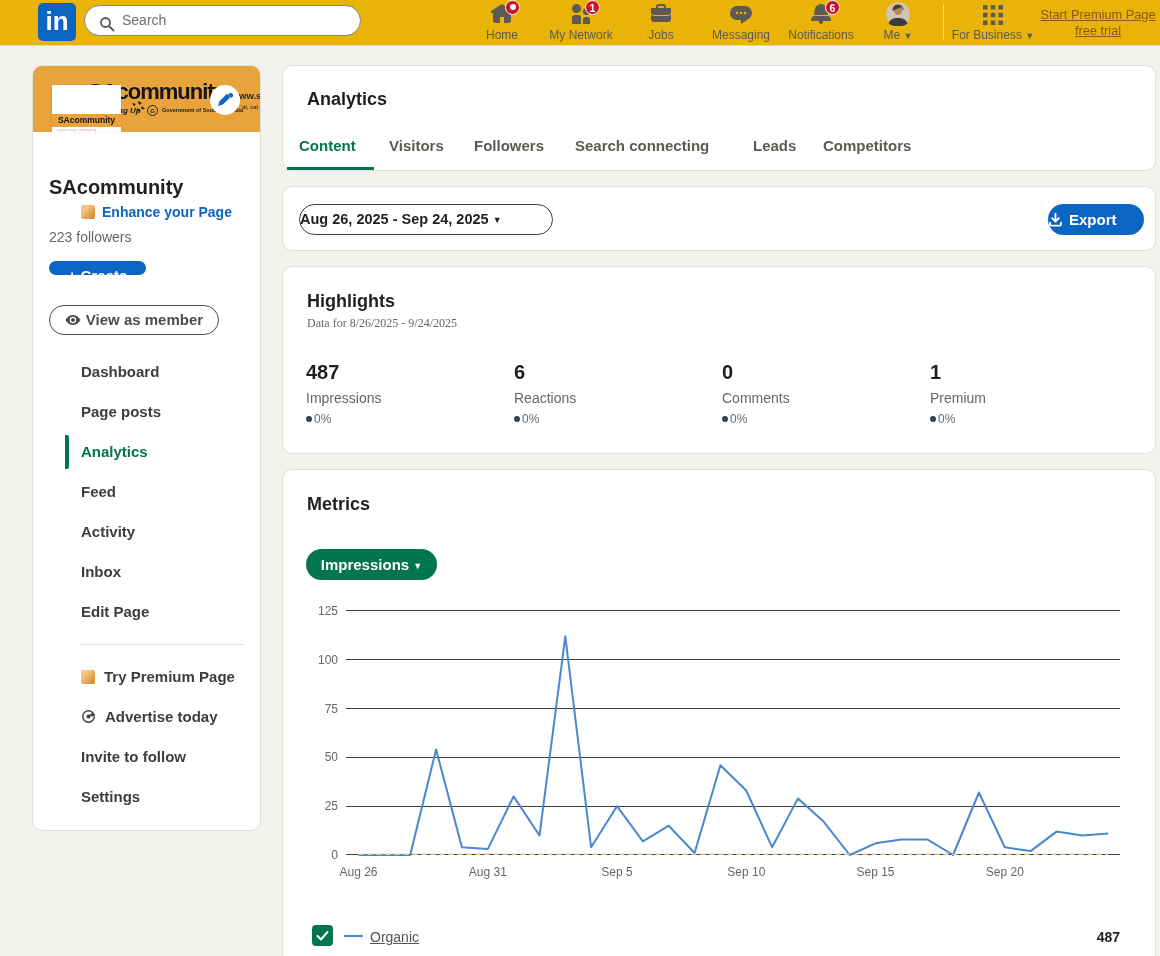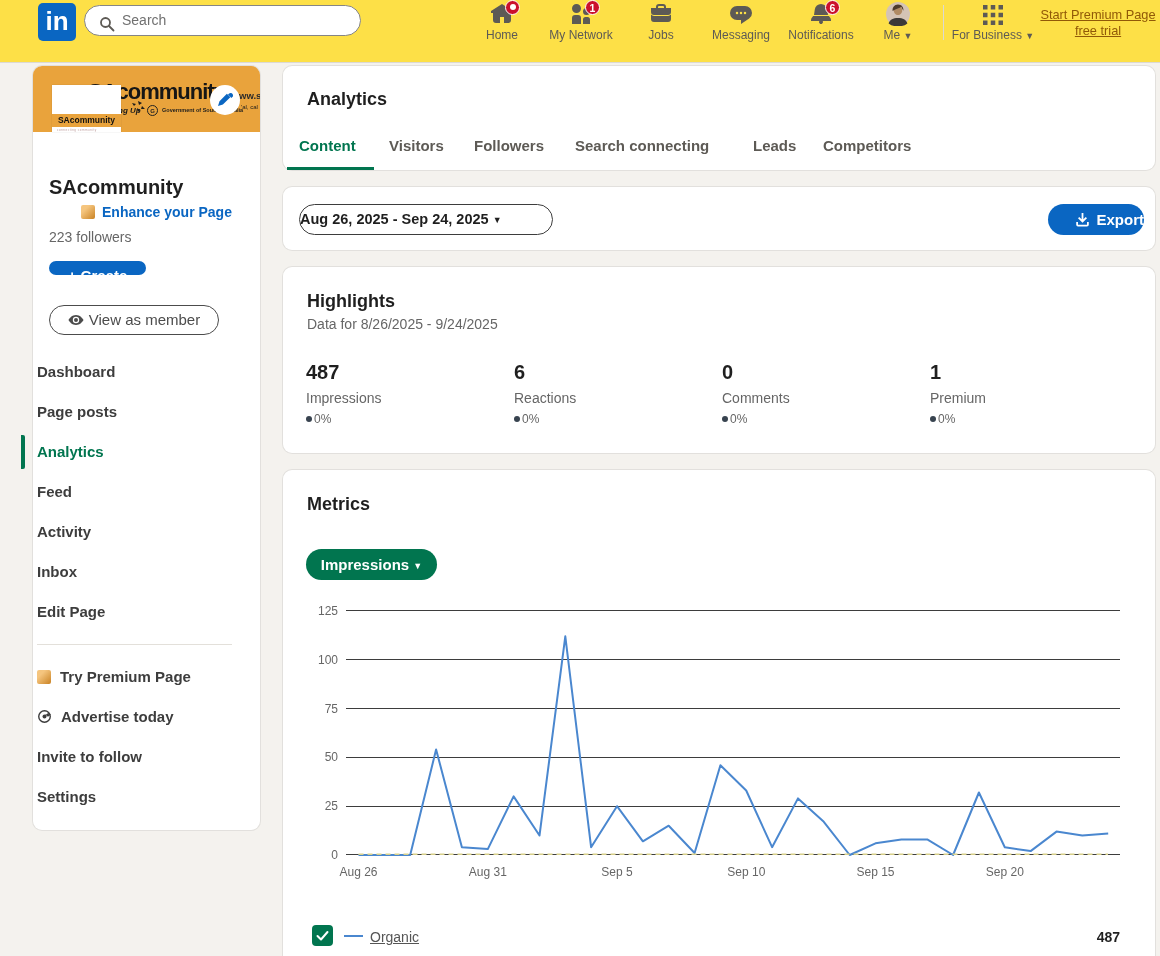--- a/index.html
+++ b/index.html
@@ -1,20 +1,20 @@
 <!DOCTYPE html>
 <html><head>
 <meta charset="utf-8">
 <style>
 * { margin:0; padding:0; box-sizing:border-box; }
 html,body { width:1160px; height:956px; overflow:hidden; }
 body { font-family:"Liberation Sans", sans-serif; background:#f4f2ee; position:relative; }
 
 
-#nav { position:absolute; top:0; left:0; width:1160px; height:63px; background:#fde047; border-bottom:1px solid #dcd9d3; z-index:10; }
+#nav { position:absolute; top:0; left:0; width:1160px; height:46px; background:#eab308; border-bottom:1px solid #dcd9d3; z-index:10; }
 #logo { position:absolute; left:38px; top:3px; width:38px; height:38px; background:#0a66c2; border-radius:5px; color:#fff; font-weight:bold; font-size:26px; text-align:center; line-height:36px; }
 #search { position:absolute; left:84px; top:5px; width:277px; height:31px; border:1px solid #858585; border-radius:16px; background:#fff; color:#707070; font-size:14px; line-height:29px; padding-left:37px; }
 #search .mag { position:absolute; left:14px; top:7px; }
 .navitem { position:absolute; top:2px; width:80px; text-align:center; color:#5d5a55; }
 .navitem .nlabel { font-size:12px; margin-top:2px; color:#5d5a55; }
 .navitem > svg { display:block; margin:0 auto; }
 .badge { position:absolute; background:#cb112c; color:#fff; border-radius:50%; font-size:10.5px; font-weight:bold; width:15px; height:15px; line-height:15px; text-align:center; border:1.5px solid #fff; }
 #vdiv { position:absolute; left:943px; top:5px; height:35px; width:1px; background:#dcd9d3; }
 #premlink { position:absolute; left:1037px; top:7px; width:122px; text-align:center; color:#915907; font-size:12.8px; line-height:16px; text-decoration:underline; white-space:nowrap; }
 
@@ -26,45 +26,45 @@
 
 #sq-logo { position:absolute; left:52px; top:85px; width:69px; height:47px; background:#fff; z-index:3; box-shadow:0 0 1px rgba(0,0,0,0.2); }
 #sq-logo .stripe { position:absolute; left:0; top:29px; width:69px; height:13px; background:#e9a33c; color:#111; font-size:8.5px; font-weight:bold; text-align:center; line-height:13px; }
 #sq-logo .micro { position:absolute; left:5px; top:43px; font-size:3px; color:#b99; letter-spacing:0.5px; }
 #pencil { position:absolute; left:210px; top:85px; width:30px; height:30px; background:#fff; border-radius:50%; z-index:4; }
 #cotitle { position:absolute; left:49px; top:176px; font-size:20px; font-weight:bold; color:#1f1f1f; z-index:3; }
 #enhance { position:absolute; left:49px; top:204px; font-size:14px; font-weight:bold; color:#0a66c2; z-index:3;padding-left:32px; }
 .gold { display:inline-block; width:14px; height:14px; border-radius:2px; background:linear-gradient(135deg,#f5c57e 30%,#c98223); vertical-align:-2px; margin-right:7px; }
 #followers { position:absolute; left:49px; top:229px; font-size:14px; color:#666; z-index:3; }
 #createbtn { position:absolute; left:49px; top:261px; width:97px; height:14px; background:#0a66c2; border-radius:15px; color:#fff; font-size:15px; font-weight:bold; text-align:center; line-height:30px; z-index:3; }
-#viewbtn { position:absolute; left:49px; top:305px; width:170px; height:30px; border:1px solid #4c4c4c; border-radius:15px; color:#4c4c4c; font-size:15px; font-weight:normal; text-align:center; line-height:28px; z-index:3; }
-#menu { position:absolute; left:21px; top:352px; width:227px; z-index:3; }
+#viewbtn { position:absolute; left:49px; top:305px; width:170px; height:30px; border:1px solid #4c4c4c; border-radius:15px; color:#4c4c4c; font-size:15px; font-weight:bold; text-align:center; line-height:28px; z-index:3; }
+#menu { position:absolute; left:33px; top:352px; width:227px; z-index:3;padding-left:32px; }
 .mitem { height:40px; line-height:40px; padding-left:16px; font-size:15px; font-weight:bold; color:#3d3d3d; position:relative; }
 .mitem.active { color:#01754f; }
 .mitem.active::before { content:""; position:absolute; left:0; top:3px; bottom:3px; width:4px; background:#01754f; border-radius:0 2px 2px 0; }
 .mdivider { height:1px; background:#e3e0da; margin:12px 16px; }
 .mitem .ic { display:inline-block; vertical-align:-2px; margin-right:9px; }
 
 
 .card { position:absolute; left:283px; width:872px; background:#fff; border-radius:9px; box-shadow:0 0 0 1px rgba(0,0,0,0.07); }
 #card1 { top:66px; height:104px; }
 #card2 { top:187px; height:63px; }
 #card3 { top:267px; height:186px; }
 #card4 { top:470px; height:530px; }
 
 #h-analytics { position:absolute; left:307px; top:89px; font-size:18px; font-weight:bold; color:#1f1f1f; z-index:3; }
 .tab { position:absolute; top:137px; font-size:15px; font-weight:bold; color:#5d5a55; z-index:3; }
 .tab.active { color:#01754f; }
 #tabline { position:absolute; left:287px; top:167px; width:87px; height:2.5px; background:#01754f; z-index:3; }
 
 #datepill { position:absolute; left:299px; top:204px; width:254px; height:31px; border:1.5px solid #3d3d3d; border-radius:16px; font-size:14.5px; font-weight:bold; color:#1f1f1f; text-align:left; line-height:28px; z-index:3; }
-#exportbtn { position:absolute; left:1048px; top:204px; width:96px; height:31px; background:#0a66c2; border-radius:16px; color:#fff; font-size:15px; font-weight:bold; text-align:right; line-height:31px; z-index:3; }
+#exportbtn { position:absolute; left:1048px; top:204px; width:96px; height:31px; background:#0a66c2; border-radius:16px; color:#fff; font-size:15px; font-weight:bold; text-align:left; line-height:31px; z-index:3; }
 
 #h-highlights { position:absolute; left:307px; top:291px; font-size:18px; font-weight:bold; color:#1f1f1f; z-index:3; }
-#sub-highlights { position:absolute; left:307px; top:316px; font-size:14px; color:#666; z-index:3; }
+#sub-highlights { position:absolute; left:307px; top:316px; font-size:12px; color:#666; z-index:3;font-family:Liberation Serif, serif; }
 .stat { position:absolute; top:361px; width:190px; z-index:3; }
 .stat .val { font-size:20px; font-weight:bold; color:#1f1f1f; }
 .stat .lab { font-size:14px; color:#666; margin-top:6px; }
 .stat .pct { font-size:12px; color:#666; margin-top:6px; }
 .dot { display:inline-block; width:6px; height:6px; border-radius:50%; background:#38434f; vertical-align:1px; margin-right:2px; }
 
 #h-metrics { position:absolute; left:307px; top:494px; font-size:18px; font-weight:bold; color:#1f1f1f; z-index:3; }
 #imprpill { position:absolute; left:306px; top:549px; width:131px; height:31px; background:#01754f; border-radius:16px; color:#fff; font-size:15px; font-weight:bold; text-align:center; line-height:31px; z-index:3; }
 #chart { position:absolute; left:283px; top:595px; z-index:3; }
 #legend-cb { position:absolute; left:312px; top:925px; width:21px; height:21px; background:#01754f; border-radius:4px; z-index:3; }

